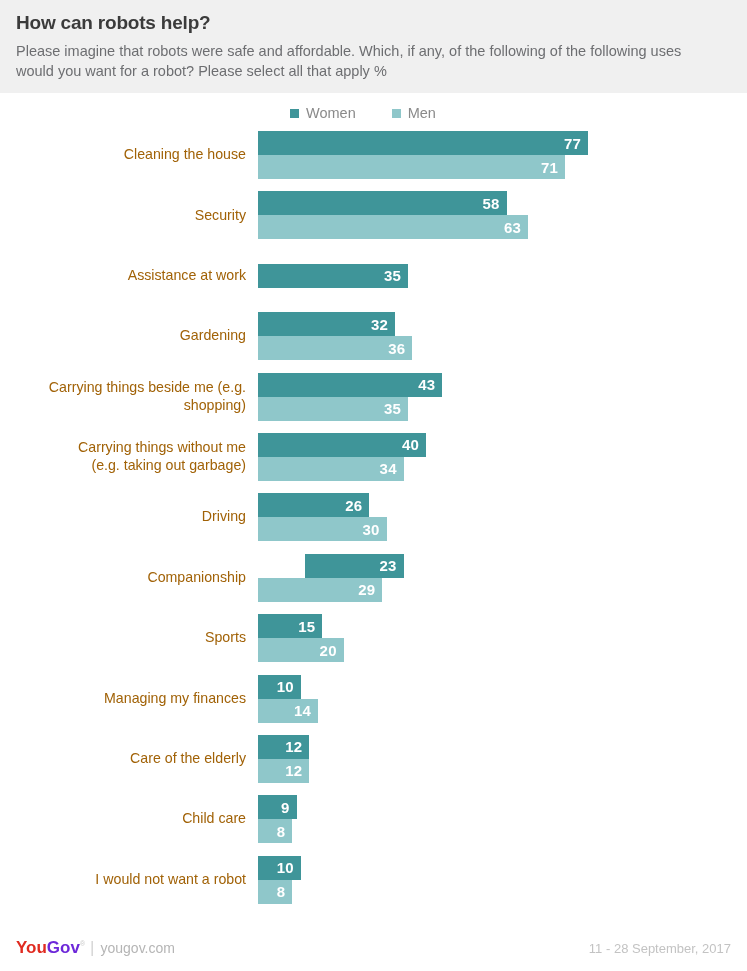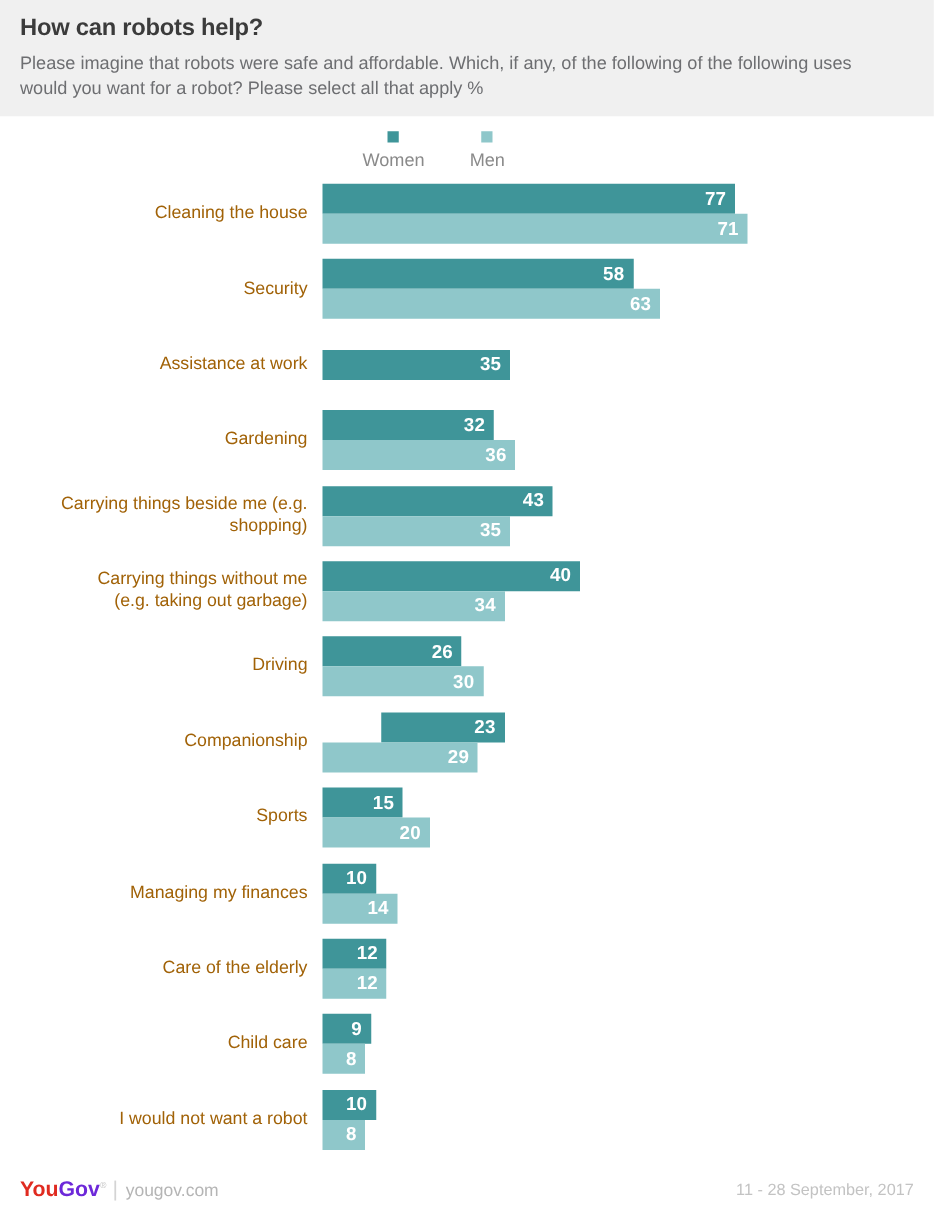--- a/index.html
+++ b/index.html
@@ -53,21 +53,20 @@
     justify-content: flex-start;
     align-items: center;
     padding: 12px 0 10px 0;
     margin-left: 290px;
     gap: 36px;
   }
   .legend-item {
     display: flex;
     align-items: center;
     gap: 7px;
-    flex-direction: column;
   }
   .legend-swatch {
     width: 9px;
     height: 9px;
     display: inline-block;
   }
   .legend-label {
     font-size: 14.5px;
     color: #8a8a8a;
   }
@@ -183,21 +182,21 @@
     </div>
 
   <div class="chart">
     <div class="rows" id="rows">
         <div class="row">
           <div class="cat-label">Cleaning the house</div>
           <div class="bars">
             <div class="bar women" style="width: 330px;">
               <span>77</span>
             </div>
-            <div class="bar men" style="width: 340px;">
+            <div class="bar men" style="width: 307px;">
               <span>71</span>
             </div>
           </div>
         </div>
         <div class="row">
           <div class="cat-label">Security</div>
           <div class="bars">
             <div class="bar women" style="width: 248.571px;">
               <span>58</span>
             </div>
@@ -232,21 +231,21 @@
               <span>43</span>
             </div>
             <div class="bar men" style="width: 150px;">
               <span>35</span>
             </div>
           </div>
         </div>
         <div class="row">
           <div class="cat-label">Carrying things without me<br>(e.g. taking out garbage)</div>
           <div class="bars">
-            <div class="bar women" style="width: 206px; padding-left: 16px;">
+            <div class="bar women" style="width: 168px; padding-left: 16px;">
               <span>40</span>
             </div>
             <div class="bar men" style="width: 145.714px;">
               <span>34</span>
             </div>
           </div>
         </div>
         <div class="row">
           <div class="cat-label">Driving</div>
           <div class="bars">

